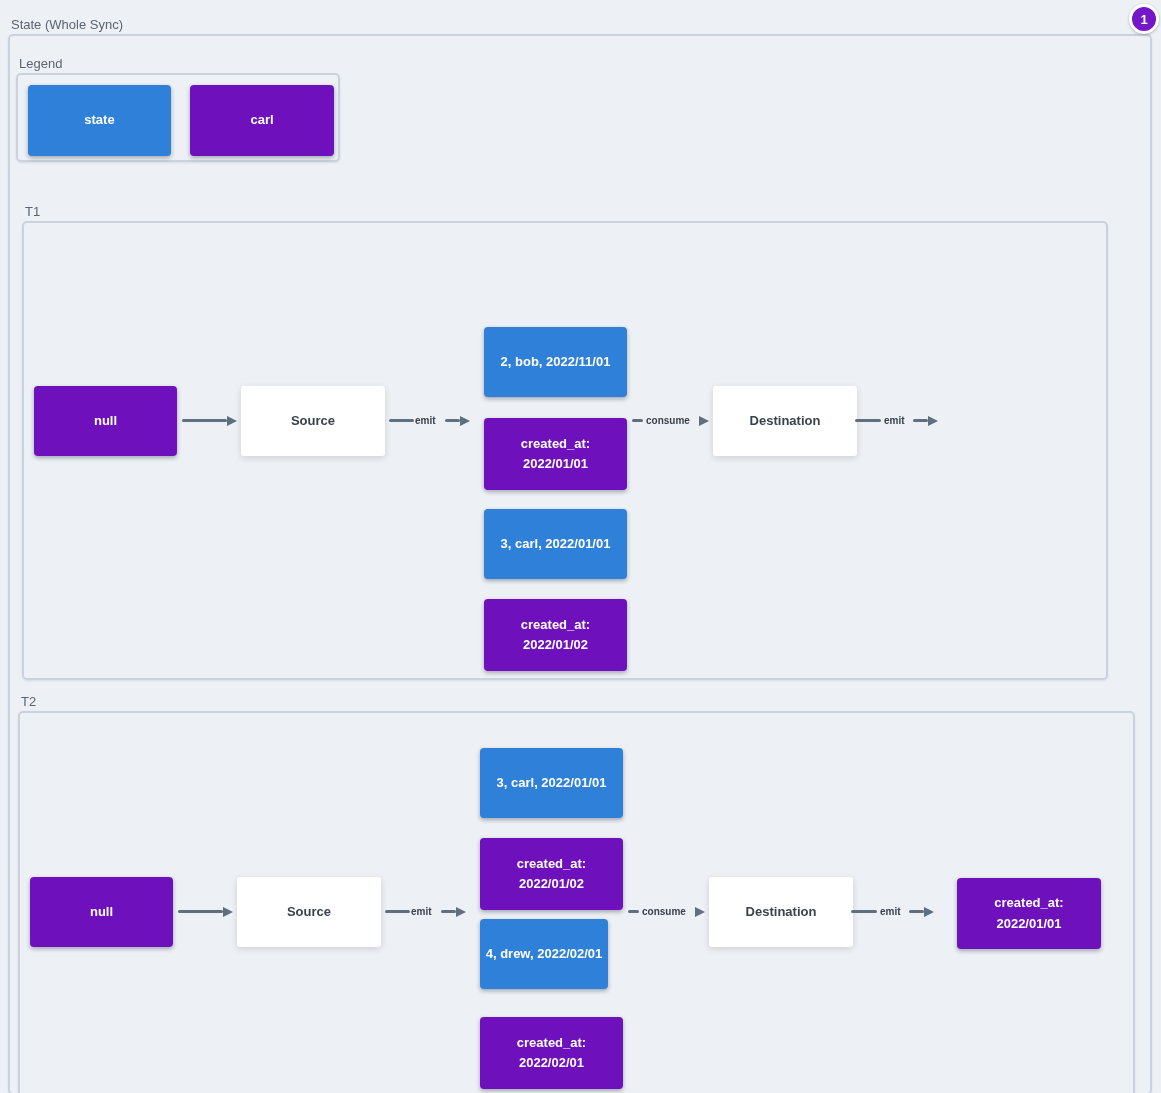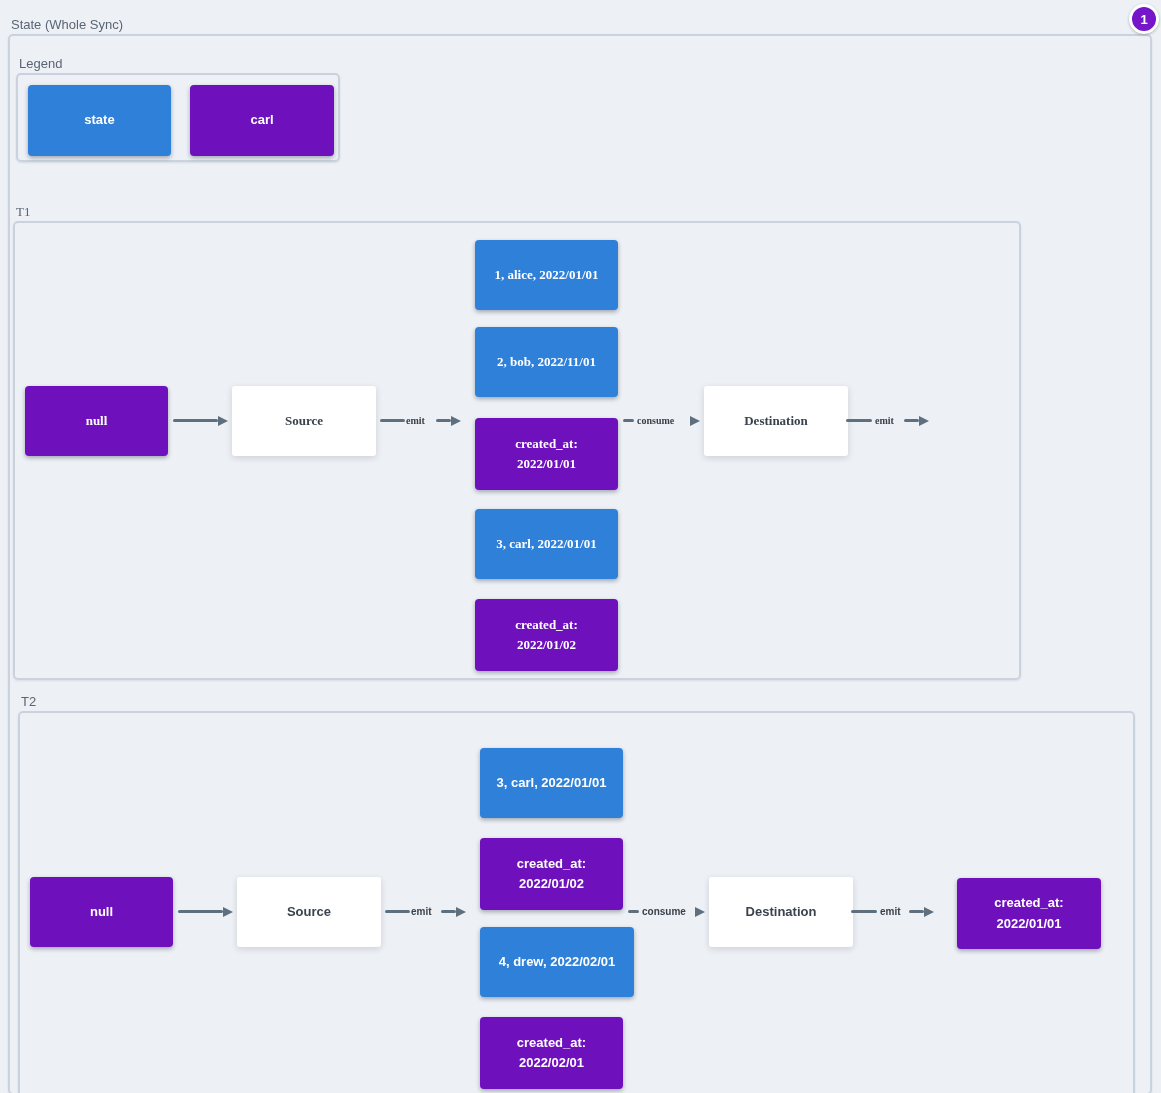--- a/index.html
+++ b/index.html
@@ -112,36 +112,35 @@
 
   <div class="group" style="left:8px; top:22px; width:1144px; height:1061px;">
     <div class="group-label">State (Whole Sync)</div>
 
     <div class="group" style="left:6px; top:25px; width:324px; height:89px;">
       <div class="group-label">Legend</div>
       <div class="node record" style="left:10px; top:10px; width:143px; height:71px;">state</div>
       <div class="node state" style="left:172px; top:10px; width:144px; height:71px;">carl</div>
     </div>
 
-    <div class="group" style="left:3px; top:173px; width:1008px; height:459px;font-family:Liberation Serif, serif;">
+    <div class="group" style="left:12px; top:173px; width:1086px; height:459px;">
       <div class="group-label">T1</div>
 
       <div class="node state" style="left:10px; top:163px; width:143px; height:70px;">null</div>
 
       <div class="hline" style="left:158px; top:196px; width:45px;"></div>
       <div class="ahead" style="left:203px; top:193px;"></div>
 
       <div class="node plain" style="left:217px; top:163px; width:144px; height:70px;">Source</div>
 
       <div class="hline" style="left:365px; top:196px; width:25px;"></div>
       <span class="flowlabel" style="left:391px; top:190px;">emit</span>
       <div class="hline" style="left:421px; top:196px; width:15px;"></div>
       <div class="ahead" style="left:436px; top:193px;"></div>
 
-      <div class="node record" style="left:460px; top:17px;  width:143px; height:70px;">1, alice, 2022/01/01</div>
       <div class="node record" style="left:460px; top:104px; width:143px; height:70px;">2, bob, 2022/11/01</div>
       <div class="node state" style="left:460px; top:195px; width:143px; height:72px;">created_at:
 2022/01/01</div>
       <div class="node record" style="left:460px; top:286px; width:143px; height:70px;">3, carl, 2022/01/01</div>
       <div class="node state" style="left:460px; top:376px; width:143px; height:72px;">created_at:
 2022/01/02</div>
 
       <div class="hline" style="left:608px; top:196px; width:11px;"></div>
       <span class="flowlabel" style="left:622px; top:190px;">consume</span>
       <div class="ahead" style="left:675px; top:193px;"></div>
@@ -165,21 +164,21 @@
       <div class="node plain" style="left:217px; top:164px; width:144px; height:70px;">Source</div>
 
       <div class="hline" style="left:365px; top:197px; width:25px;"></div>
       <span class="flowlabel" style="left:391px; top:191px;">emit</span>
       <div class="hline" style="left:421px; top:197px; width:15px;"></div>
       <div class="ahead" style="left:436px; top:194px;"></div>
 
       <div class="node record" style="left:460px; top:35px;  width:143px; height:70px;">3, carl, 2022/01/01</div>
       <div class="node state" style="left:460px; top:125px; width:143px; height:72px;">created_at:
 2022/01/02</div>
-      <div class="node record" style="left:460px; top:214px; width:154px; height:70px;">4, drew, 2022/02/01</div>
+      <div class="node record" style="left:460px; top:206px; width:128px; height:70px;">4, drew, 2022/02/01</div>
       <div class="node state" style="left:460px; top:304px; width:143px; height:72px;">created_at:
 2022/02/01</div>
 
       <div class="hline" style="left:608px; top:197px; width:11px;"></div>
       <span class="flowlabel" style="left:622px; top:191px;">consume</span>
       <div class="ahead" style="left:675px; top:194px;"></div>
 
       <div class="node plain" style="left:689px; top:164px; width:144px; height:70px;">Destination</div>
 
       <div class="hline" style="left:831px; top:197px; width:26px;"></div>

